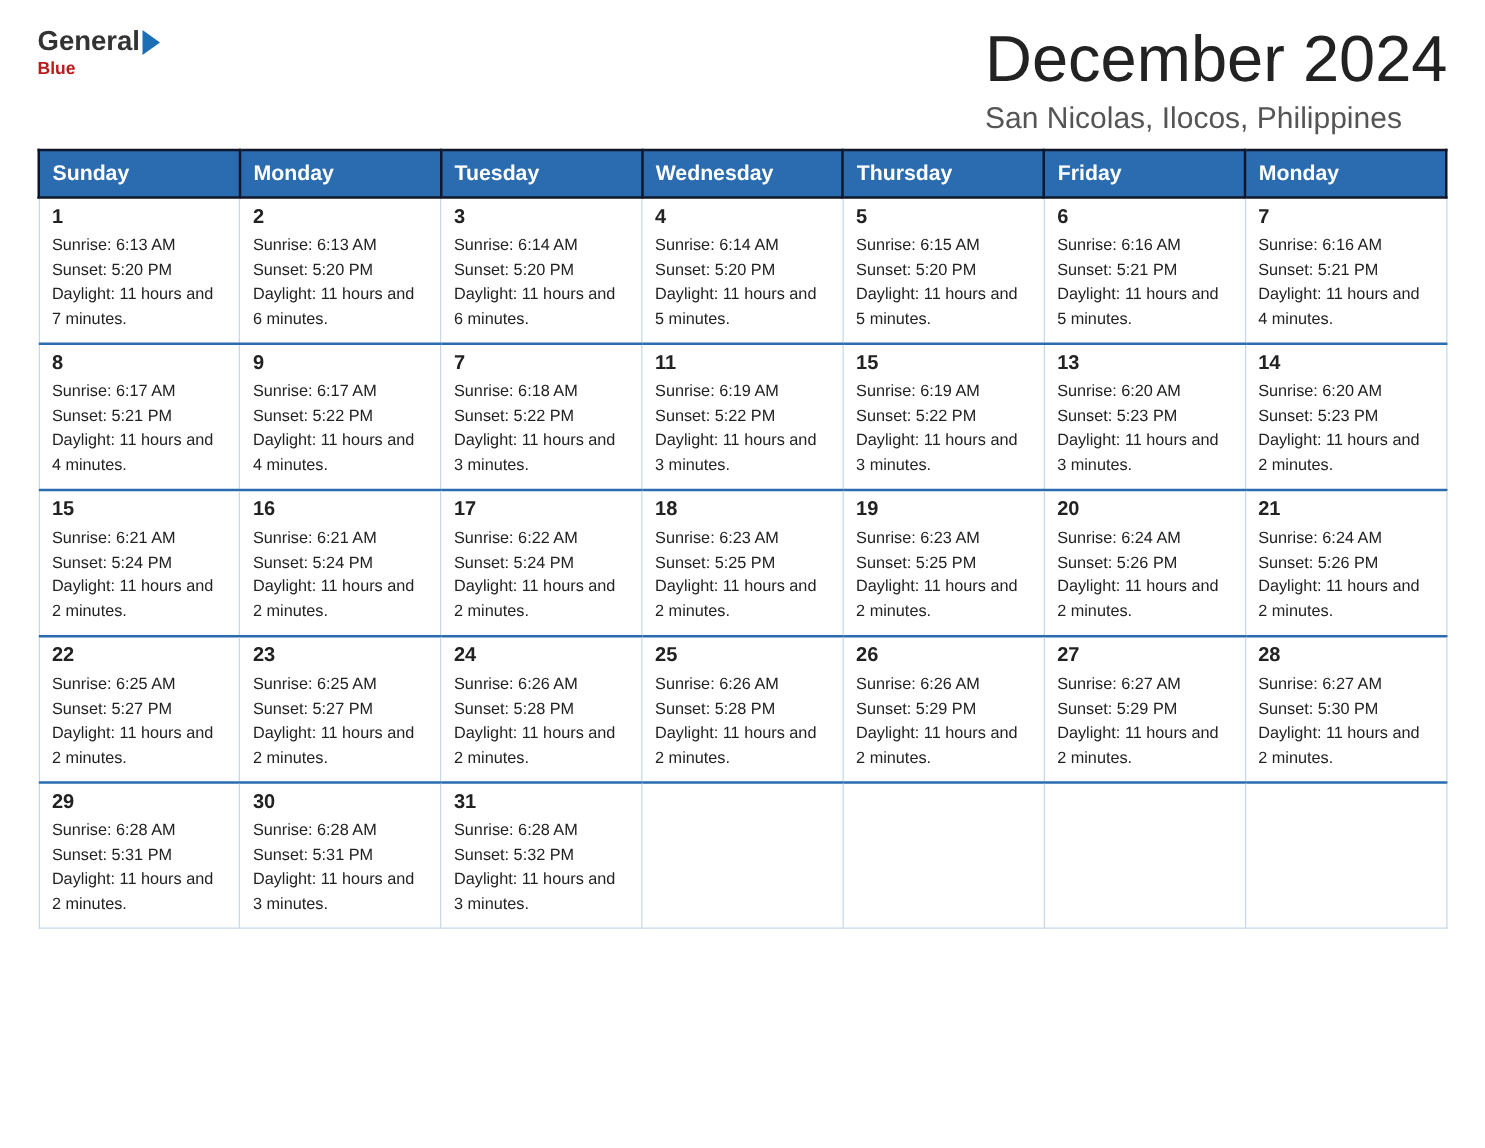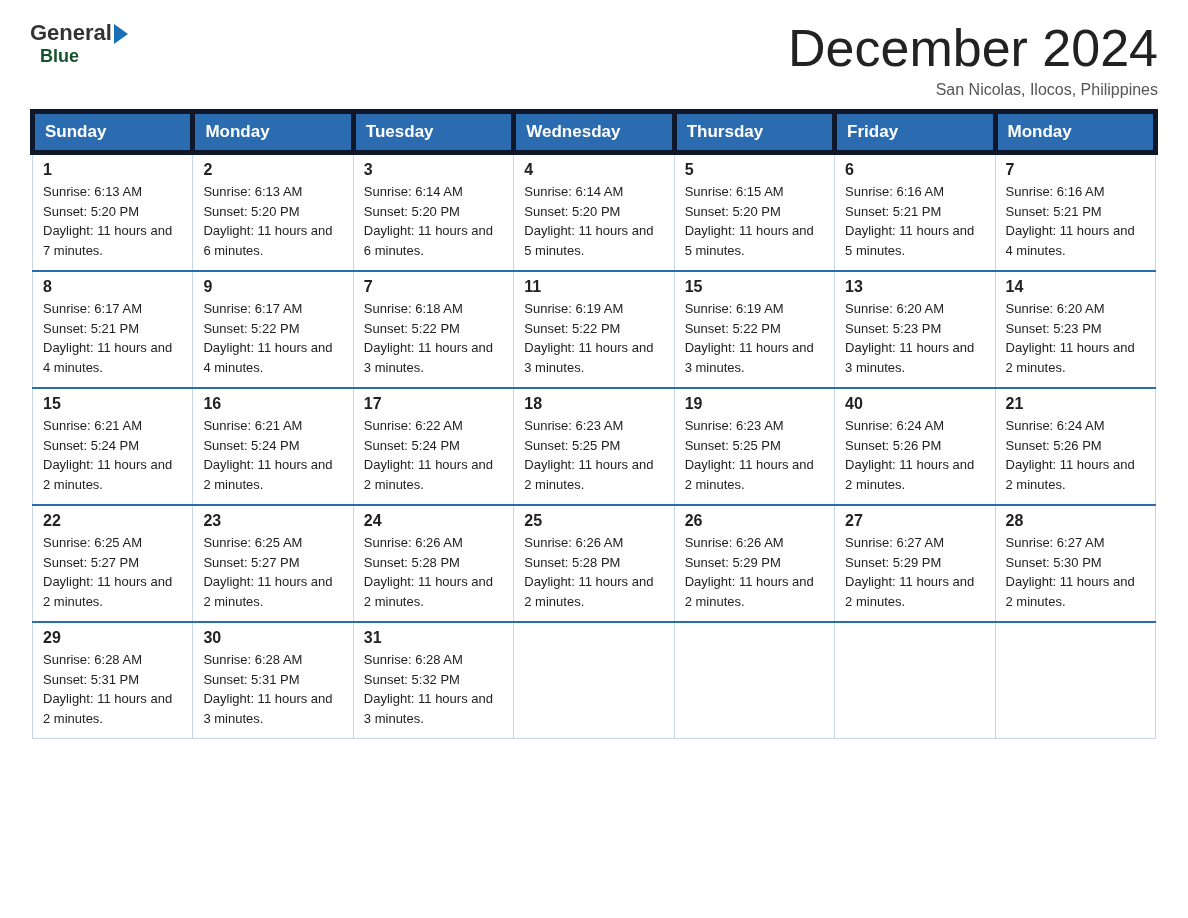--- a/index.html
+++ b/index.html
@@ -34,52 +34,51 @@
     }
     .logo-wrapper {
       display: flex;
       flex-direction: column;
     }
     .logo-row {
       display: flex;
       align-items: center;
     }
     .logo-subtext {
-      font-size: 18px;
+      font-size: 14px;
       font-weight: bold;
-      color: #14532d;
-      margin-left: 10px;
+      color: #b91c1c;
+      margin-left: 0;
     }
     .title-block {
-      text-align: right;
     }
     .month-title {
       font-size: 52px;
       font-weight: normal;
       color: #222;
       line-height: 1.1;
     }
     .location-title {
-      font-size: 16px;
+      font-size: 24px;
       color: #555;
       margin-top: 4px;
     }
     table {
       width: 100%;
       border-collapse: collapse;
       margin-top: 10px;
     }
     th {
       background-color: #2b6cb0;
       color: #fff;
       font-size: 17px;
       font-weight: bold;
       padding: 8px 10px;
       text-align: left;
-      border: 5px solid #0f172a;
+      border: 2px solid #0f172a;
     }
     td {
       vertical-align: top;
       padding: 6px 10px 10px 10px;
       border: 1px solid #c8d8e8;
       font-size: 13px;
       color: #222;
       width: 14.28%;
       min-height: 90px;
     }
@@ -154,21 +153,21 @@
         <td><span class="day-num">15</span><span class="day-info">Sunrise: 6:19 AM<br>Sunset: 5:22 PM<br>Daylight: 11 hours and 3 minutes.</span></td>
         <td><span class="day-num">13</span><span class="day-info">Sunrise: 6:20 AM<br>Sunset: 5:23 PM<br>Daylight: 11 hours and 3 minutes.</span></td>
         <td><span class="day-num">14</span><span class="day-info">Sunrise: 6:20 AM<br>Sunset: 5:23 PM<br>Daylight: 11 hours and 2 minutes.</span></td>
       </tr>
       <tr>
         <td><span class="day-num">15</span><span class="day-info">Sunrise: 6:21 AM<br>Sunset: 5:24 PM<br>Daylight: 11 hours and 2 minutes.</span></td>
         <td><span class="day-num">16</span><span class="day-info">Sunrise: 6:21 AM<br>Sunset: 5:24 PM<br>Daylight: 11 hours and 2 minutes.</span></td>
         <td><span class="day-num">17</span><span class="day-info">Sunrise: 6:22 AM<br>Sunset: 5:24 PM<br>Daylight: 11 hours and 2 minutes.</span></td>
         <td><span class="day-num">18</span><span class="day-info">Sunrise: 6:23 AM<br>Sunset: 5:25 PM<br>Daylight: 11 hours and 2 minutes.</span></td>
         <td><span class="day-num">19</span><span class="day-info">Sunrise: 6:23 AM<br>Sunset: 5:25 PM<br>Daylight: 11 hours and 2 minutes.</span></td>
-        <td><span class="day-num">40</span><span class="day-info">Sunrise: 6:24 AM<br>Sunset: 5:26 PM<br>Daylight: 11 hours and 2 minutes.</span></td>
+        <td><span class="day-num">20</span><span class="day-info">Sunrise: 6:24 AM<br>Sunset: 5:26 PM<br>Daylight: 11 hours and 2 minutes.</span></td>
         <td><span class="day-num">21</span><span class="day-info">Sunrise: 6:24 AM<br>Sunset: 5:26 PM<br>Daylight: 11 hours and 2 minutes.</span></td>
       </tr>
       <tr>
         <td><span class="day-num">22</span><span class="day-info">Sunrise: 6:25 AM<br>Sunset: 5:27 PM<br>Daylight: 11 hours and 2 minutes.</span></td>
         <td><span class="day-num">23</span><span class="day-info">Sunrise: 6:25 AM<br>Sunset: 5:27 PM<br>Daylight: 11 hours and 2 minutes.</span></td>
         <td><span class="day-num">24</span><span class="day-info">Sunrise: 6:26 AM<br>Sunset: 5:28 PM<br>Daylight: 11 hours and 2 minutes.</span></td>
         <td><span class="day-num">25</span><span class="day-info">Sunrise: 6:26 AM<br>Sunset: 5:28 PM<br>Daylight: 11 hours and 2 minutes.</span></td>
         <td><span class="day-num">26</span><span class="day-info">Sunrise: 6:26 AM<br>Sunset: 5:29 PM<br>Daylight: 11 hours and 2 minutes.</span></td>
         <td><span class="day-num">27</span><span class="day-info">Sunrise: 6:27 AM<br>Sunset: 5:29 PM<br>Daylight: 11 hours and 2 minutes.</span></td>
         <td><span class="day-num">28</span><span class="day-info">Sunrise: 6:27 AM<br>Sunset: 5:30 PM<br>Daylight: 11 hours and 2 minutes.</span></td>

